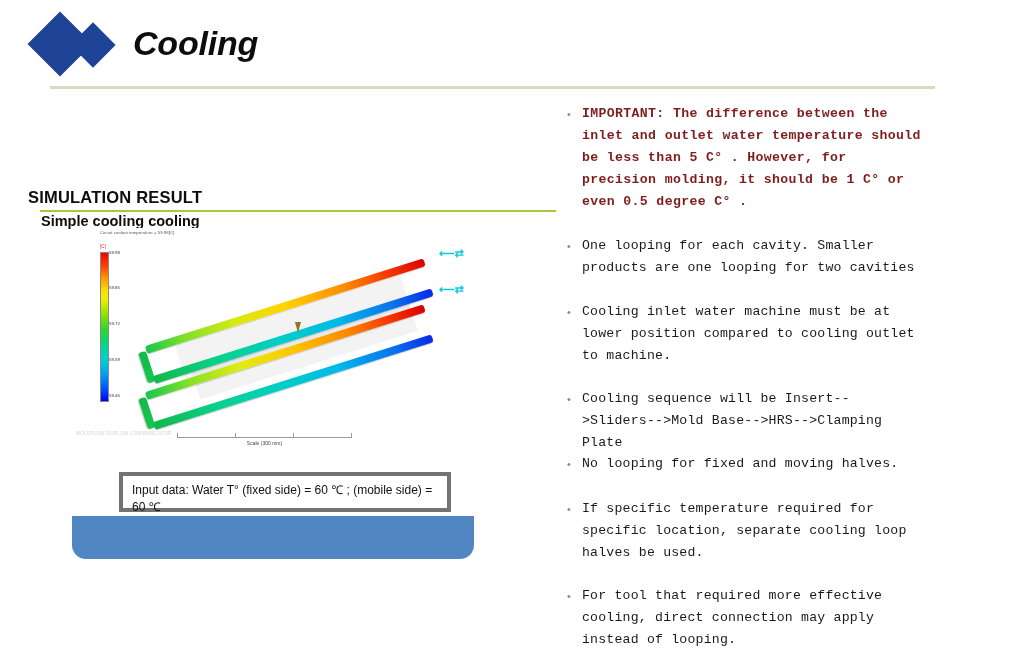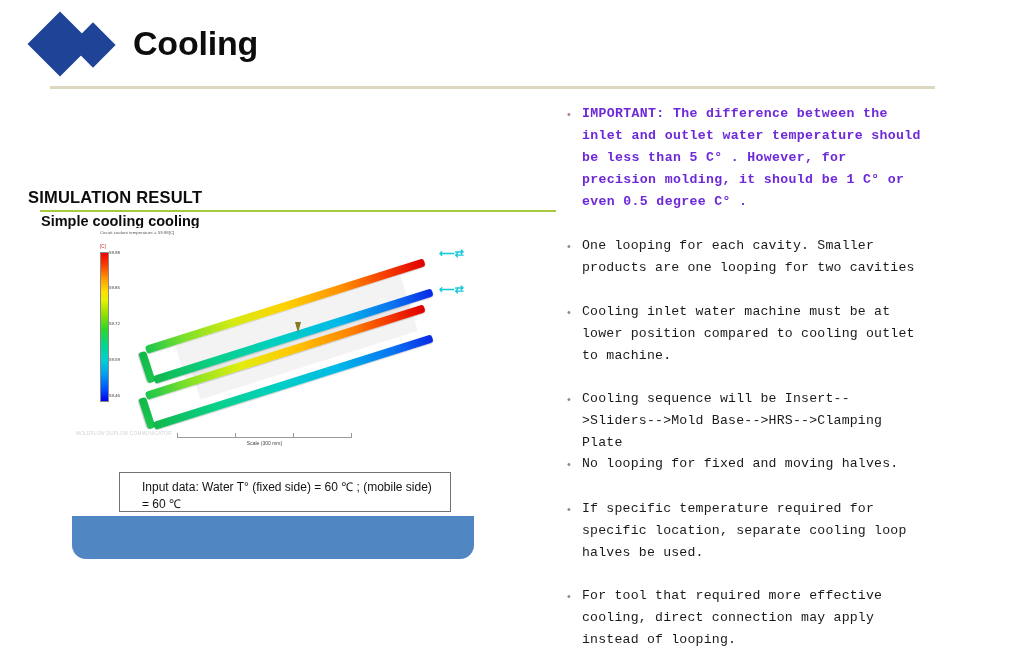--- a/index.html
+++ b/index.html
@@ -47,20 +47,21 @@
   }
   .slide-title {
     position: absolute;
     left: 133px;
     top: 19px;
     font-size: 34px;
     font-weight: bold;
     letter-spacing: -0.2px;
     color: #0d0d0d;
     line-height: 48px;
+    font-style: italic;
   }
   .header-rule {
     position: absolute;
     left: 50px;
     top: 86px;
     width: 885px;
     height: 3px;
     background: #DCD8C0;
   }
 
@@ -230,24 +231,24 @@
     letter-spacing: 0.3px;
   }
 
   
   .input-box {
     position: absolute;
     left: 119px;
     top: 377px;
     width: 332px;
     height: 40px;
-    border: 1px solid #737373;
+    border: 4px solid #737373;
     background: #ffffff;
     box-sizing: border-box;
-    padding: 6px 9px 0 22px;
+    padding: 6px 9px 0 9px;
   }
   .input-box p {
     margin: 0;
     font-size: 12px;
     line-height: 17px;
     color: #111;
   }
 
   
   .blue-banner {
@@ -288,21 +289,21 @@
   .bullet-text {
     flex: 1 1 auto;
     font-family: "Liberation Mono", "DejaVu Sans Mono", monospace;
     font-size: 13.2px;
     line-height: 22px;
     letter-spacing: 0.2px;
     color: #1a1a1a;
     white-space: pre-line;
   }
   .bullet.important .bullet-text {
-    color: #6d28d9;
+    color: #7f1d1d;
     font-weight: bold;
     letter-spacing: 0.35px;
   }
   .bullet.important .bullet-dot {
     color: #b08080;
   }
 </style>
 </head>
 <body>
 

